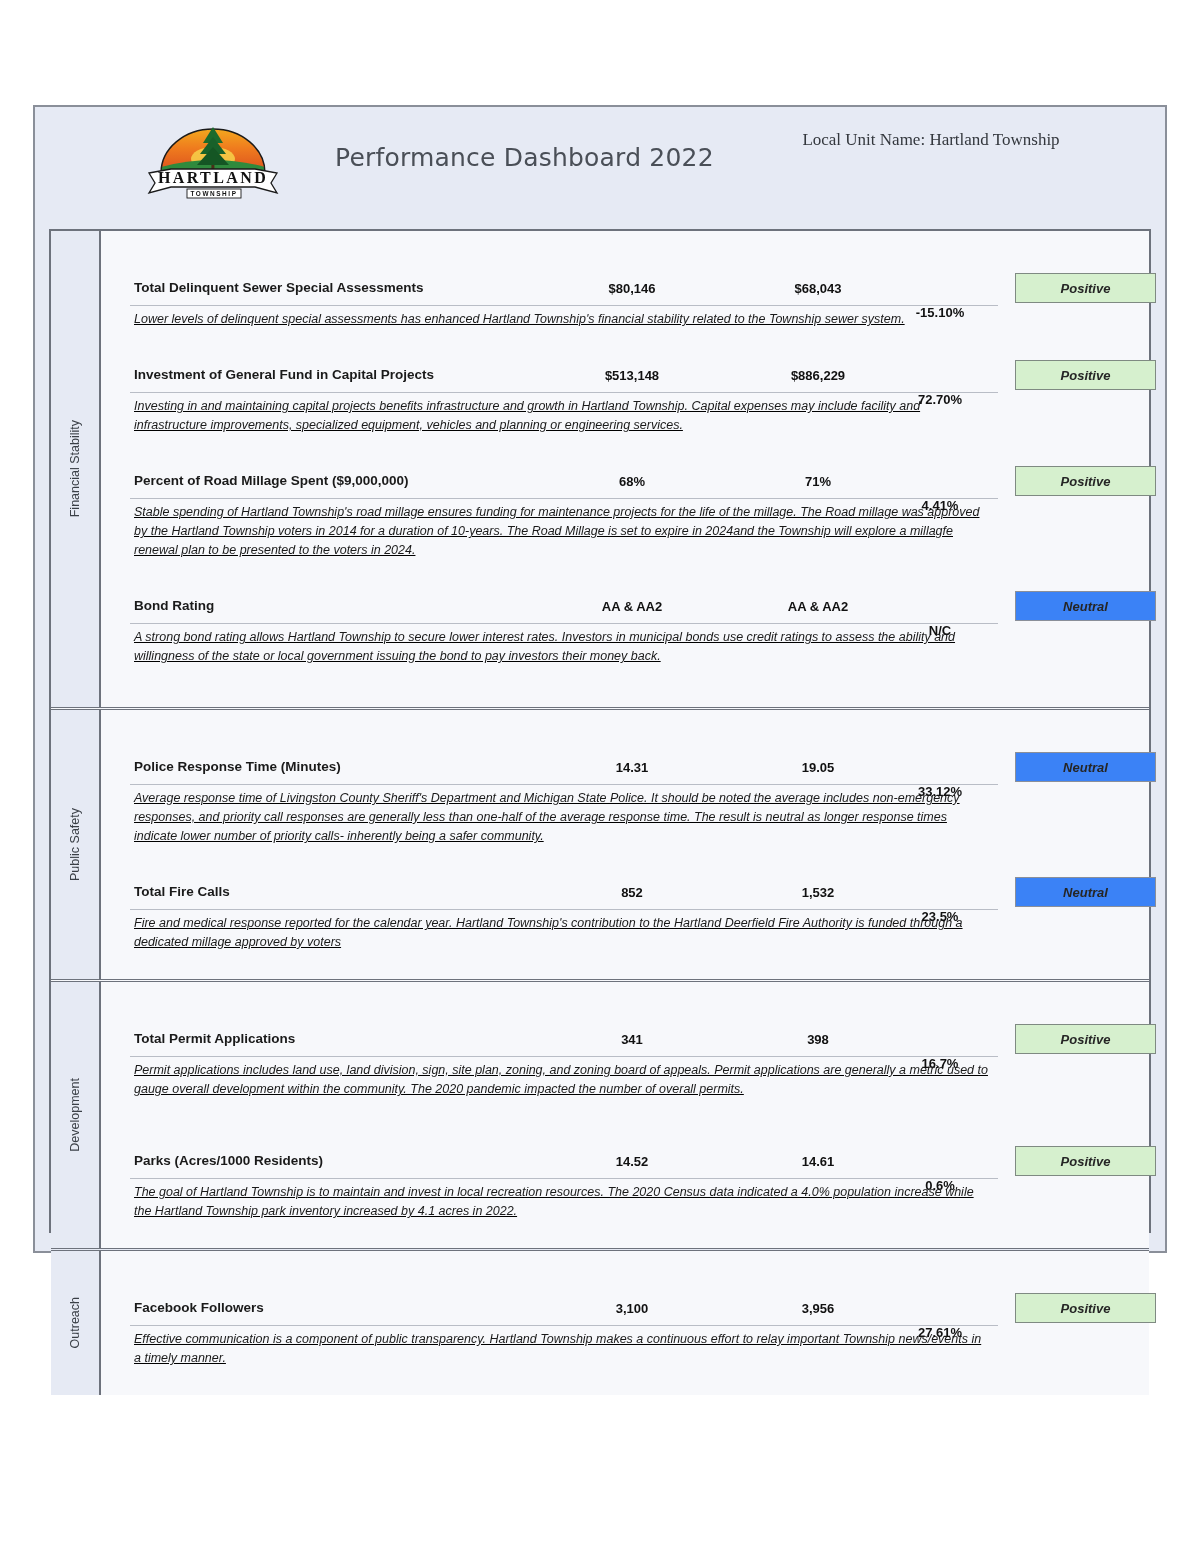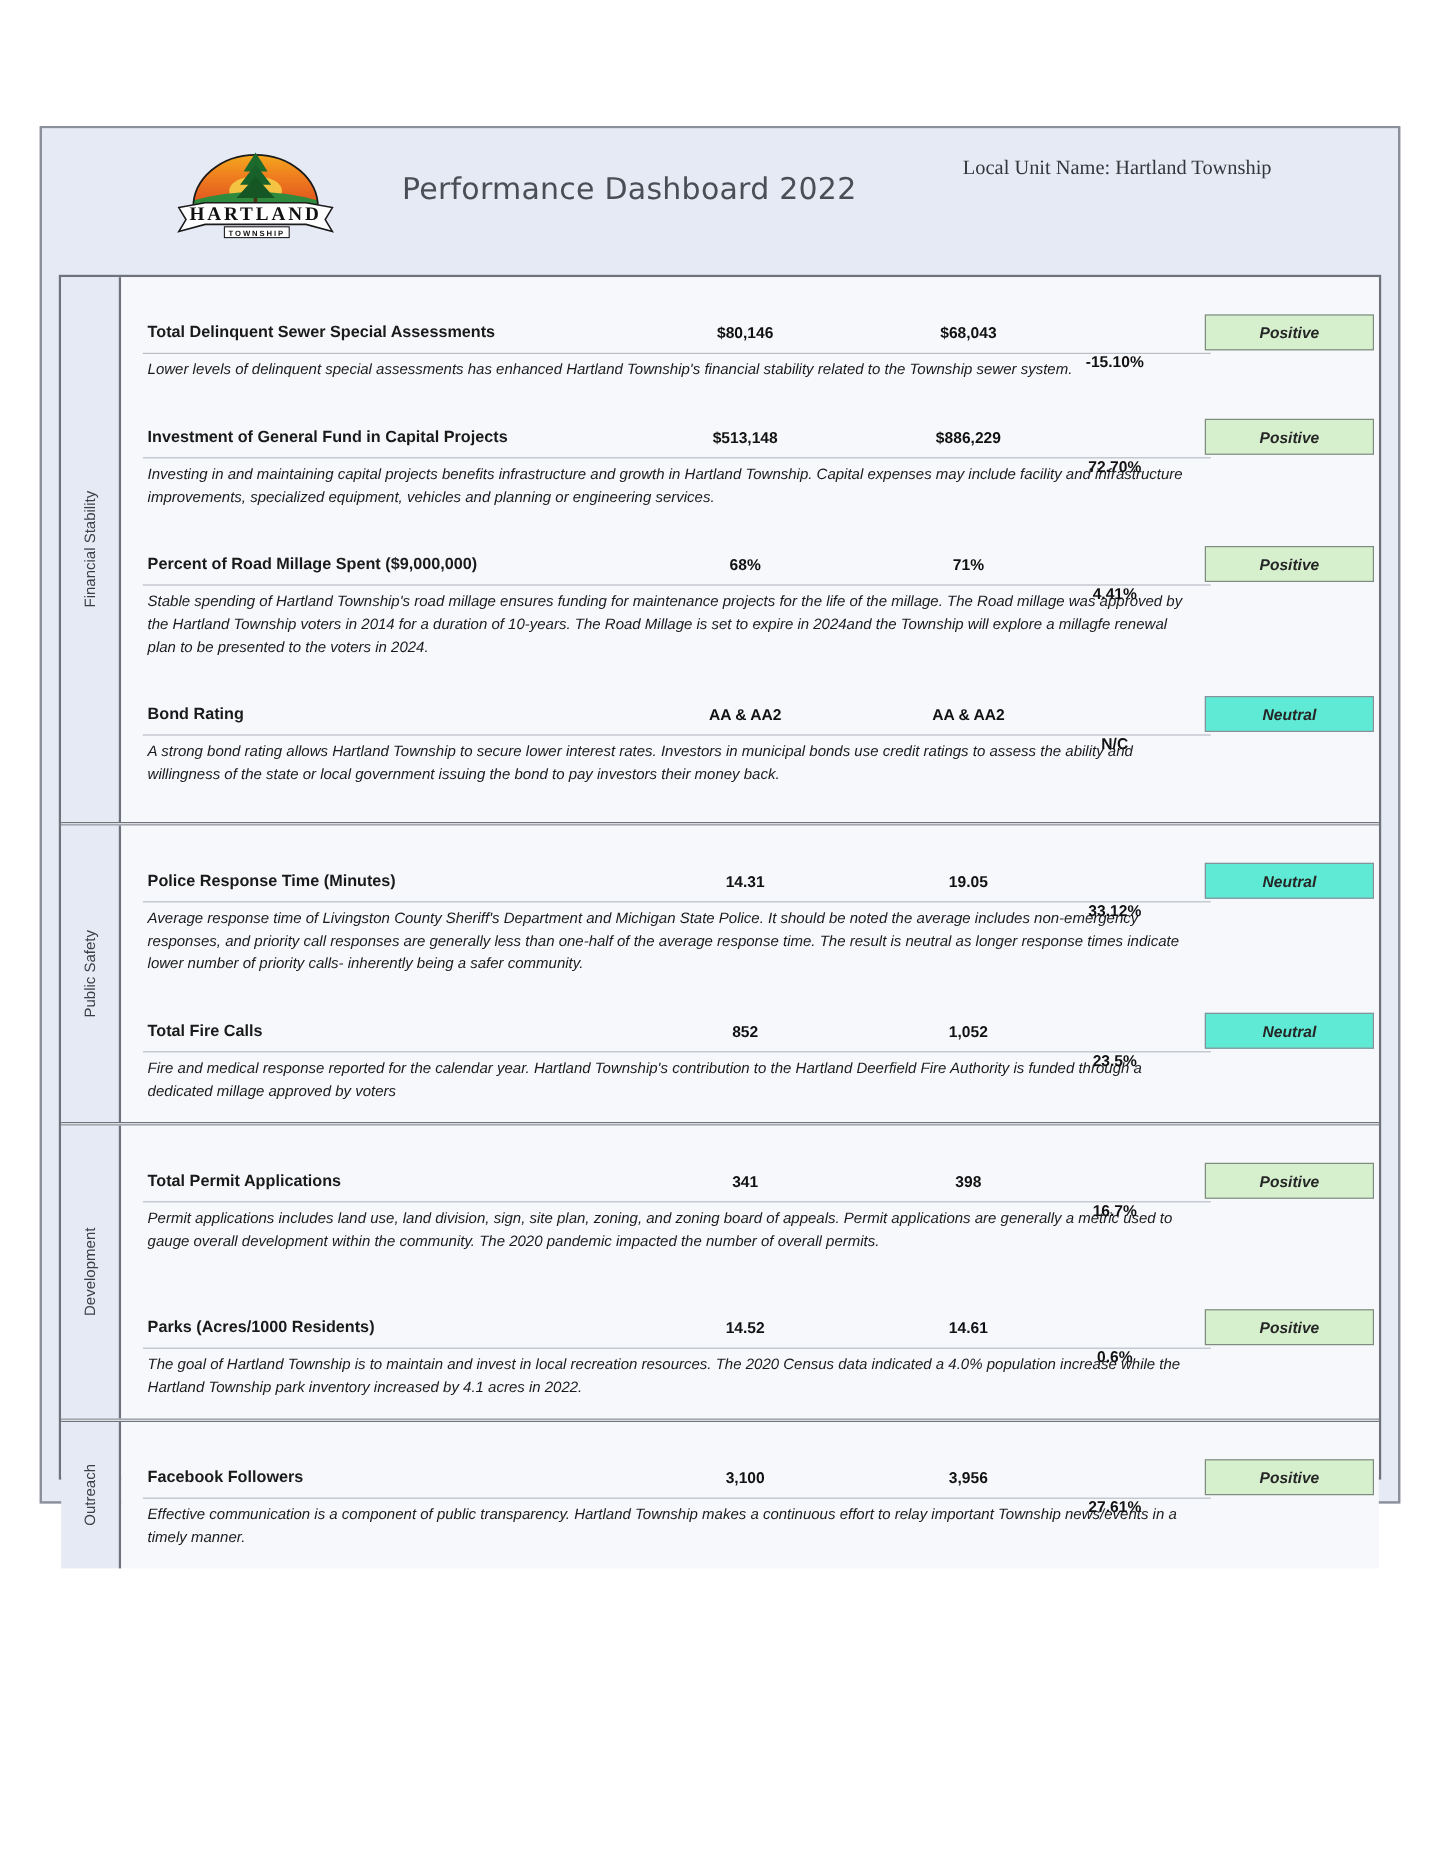--- a/index.html
+++ b/index.html
@@ -125,21 +125,22 @@
     font-size: 12.5px;
     color: #3a3f46;
     white-space: nowrap;
     font-family: "Liberation Sans", sans-serif;
   }
 
   .metrics-cell {
     flex: 1 1 auto;
     background: #f7f8fb;
     box-sizing: border-box;
-    padding: 0;
+    padding: 11px;
+    text-decoration: underline;
   }
 
   
   .metric {
     position: relative;
     box-sizing: border-box;
   }
   .metric-line {
     position: relative;
     height: 34px;
@@ -174,21 +175,21 @@
     line-height: 29px;
     text-align: center;
     font-size: 13px;
     font-style: italic;
     font-weight: bold;
     color: #262626;
     border: 1px solid #8a8f99;
     box-sizing: border-box;
   }
   .badge.positive { background: #d6f0ce; border-color: #7f8a82; }
-  .badge.neutral  { background: #5eead4; border-color: #8a8f99; }
+  .badge.neutral  { background: #3b82f6; border-color: #8a8f99; }
 
   .metric-rule {
     position: absolute;
     left: 18px;
     right: 140px;
     top: 33px;
     height: 1px;
     background: #b9bdc6;
   }
 
@@ -350,21 +351,21 @@
           </div>
           <div class="metric-desc">Average response time of Livingston County Sheriff's Department and Michigan State Police. It should be noted the average includes non-emergency responses, and priority call responses are generally less than one-half of the average response time. The result is neutral as longer response times indicate lower number of priority calls- inherently being a safer community.</div>
         </div>
 
         <div class="spacer-md"></div>
 
         <div class="metric">
           <div class="metric-line">
             <div class="metric-name">Total Fire Calls</div>
             <div class="val v-fy1">852</div>
-            <div class="val v-fy2">1,052</div>
+            <div class="val v-fy2">1,532</div>
             <div class="val v-pct">23.5%</div>
             <div class="badge neutral">Neutral</div>
             <div class="metric-rule"></div>
           </div>
           <div class="metric-desc">Fire and medical response reported for the calendar year. Hartland Township's contribution to the Hartland Deerfield Fire Authority is funded through a dedicated millage approved by voters</div>
         </div>
 
         <div class="spacer-sm"></div>
       </div>
     </div>

